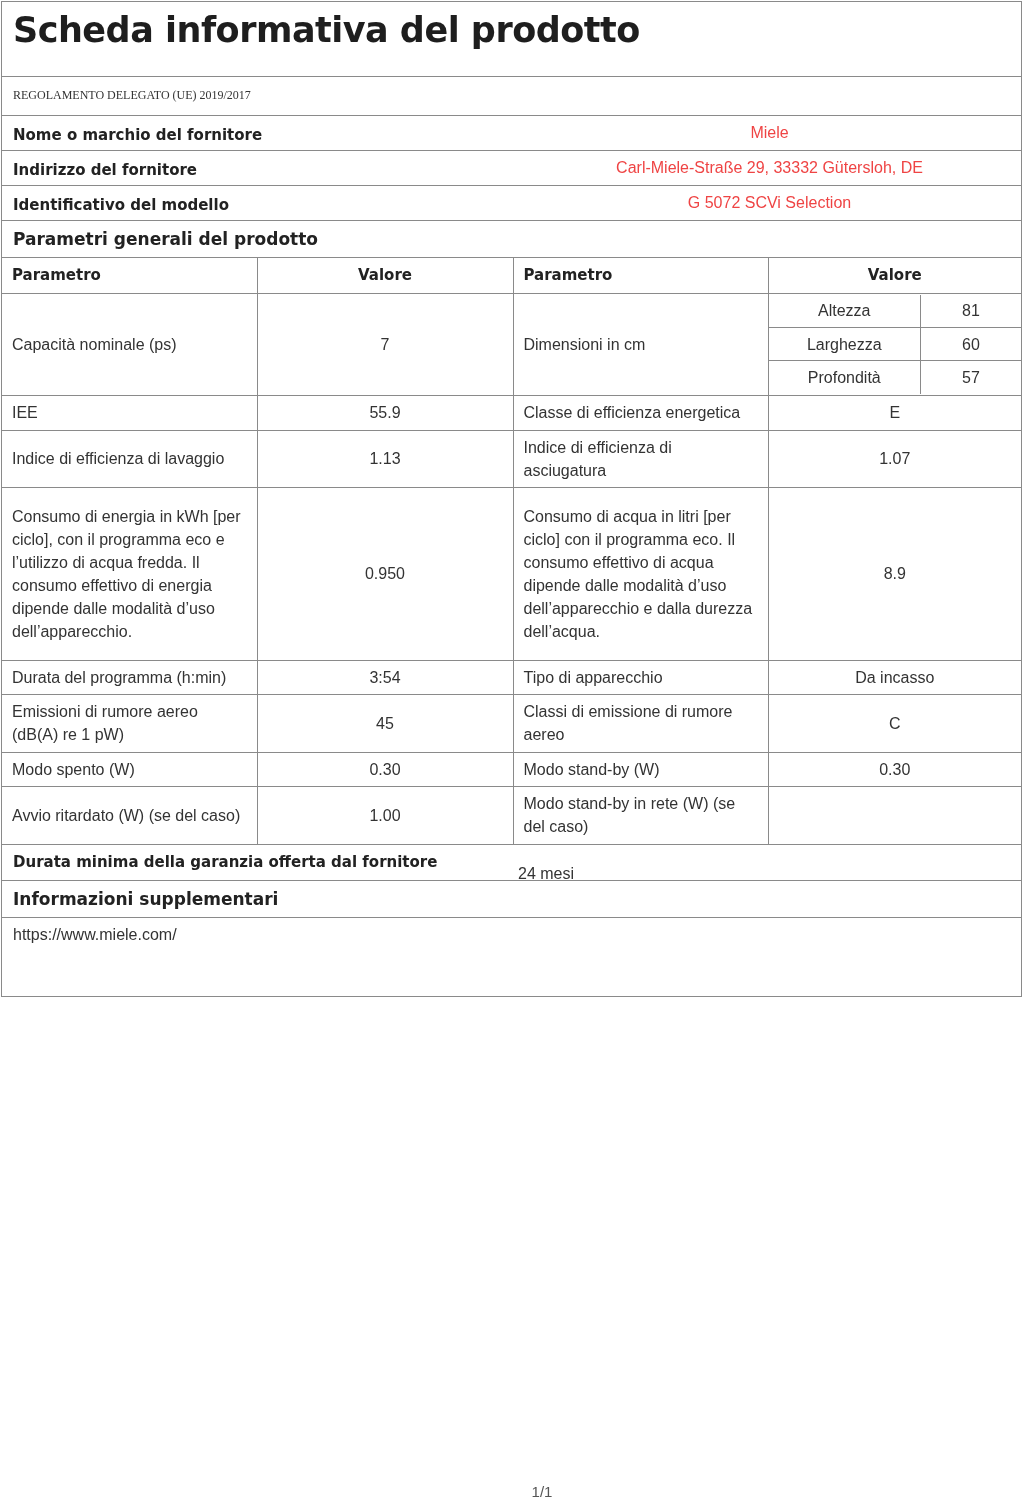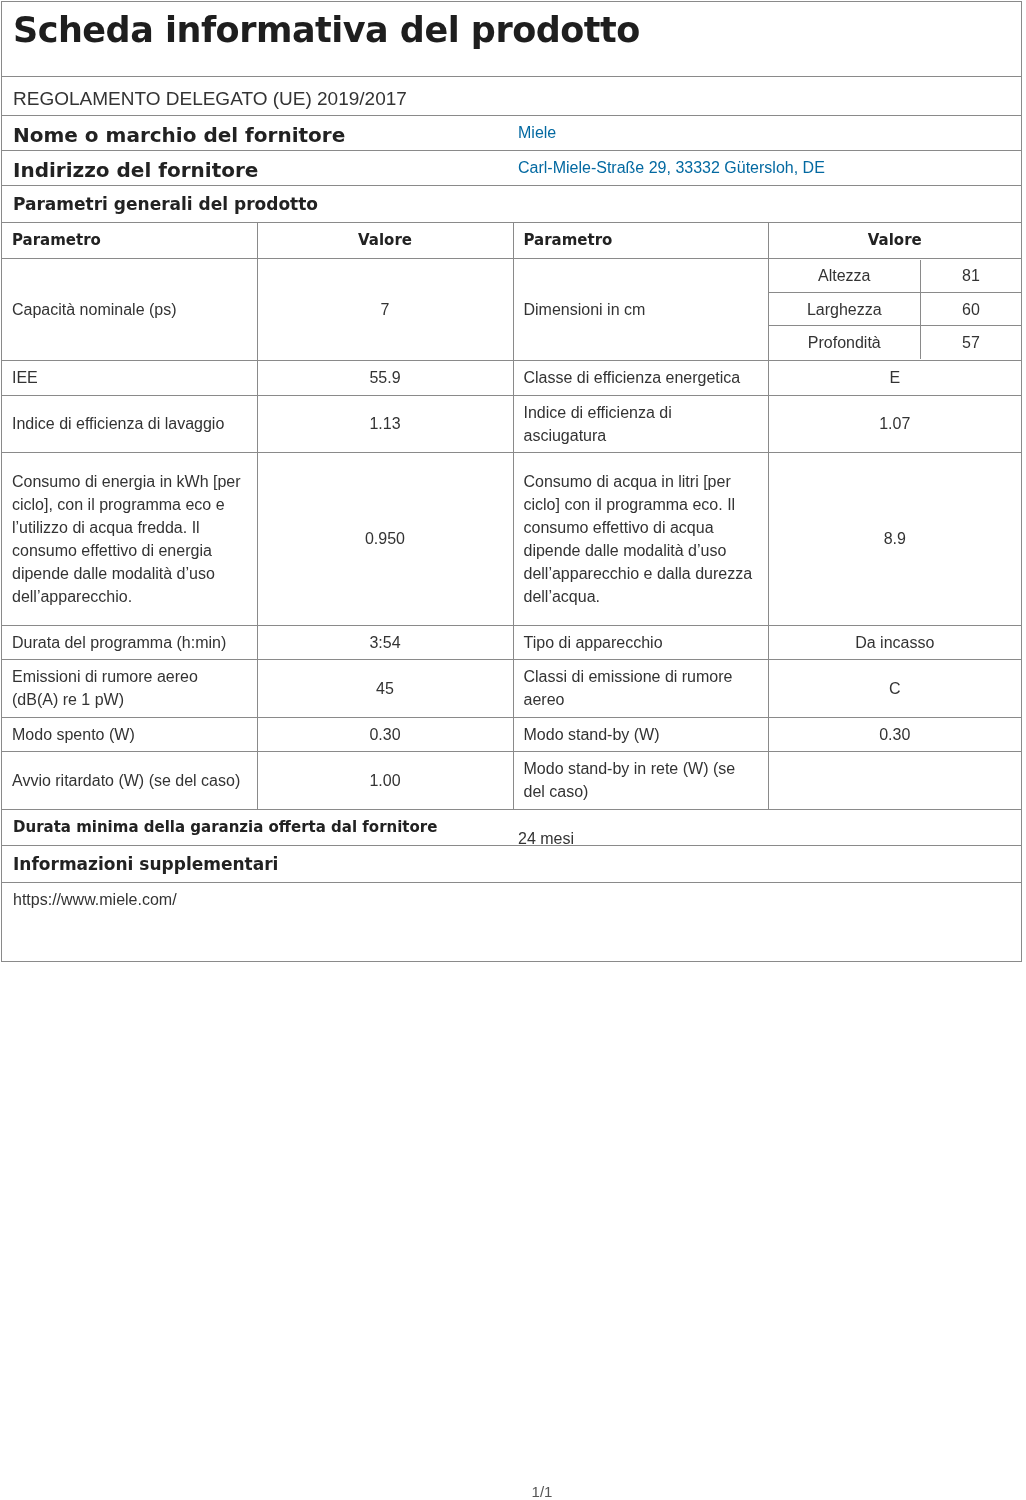--- a/index.html
+++ b/index.html
@@ -1,24 +1,24 @@
 <!DOCTYPE html>
 <html><head>
 <meta charset="utf-8">
 <style>
   html, body { margin: 0; padding: 0; background: #ffffff; }
   body { width: 1026px; height: 1500px; position: relative; font-family: "Liberation Sans", sans-serif; color: #333333; }
   .sheet { position: absolute; left: 1px; top: 1px; width: 1021px; border: 1px solid #8a8a8a; box-sizing: border-box; }
   .title-block { height: 74px; border-bottom: 1px solid #8a8a8a; position: relative; }
   .title { position: absolute; left: 11px; top: 8px; font-family: "DejaVu Sans", sans-serif; font-weight: bold; font-size: 35px; letter-spacing: -0.5px; color: #1e1e1e; }
   .reg-block { height: 38px; border-bottom: 1px solid #8a8a8a; position: relative; }
-  .reg { position: absolute; left: 11px; top: 11px; font-size: 19px; color: #333; }
+  .reg { position: absolute; left: 11px; top: 11px; font-size: 12px; color: #333; font-family: Liberation Serif, serif; }
   .row2 { display: flex; border-bottom: 1px solid #8a8a8a; height: 35px; box-sizing: border-box; }
-  .row2 .lbl { width: 505px; padding-left: 11px; display: flex; align-items: center; font-family: "DejaVu Sans", sans-serif; font-weight: bold; font-size: 20px; color: #222; padding-top: 4px; box-sizing: border-box; }
-  .row2 .val { flex: 1; padding-left: 11px; padding-top: 8px; font-size: 16px; color: #0369a1; box-sizing: border-box; }
+  .row2 .lbl { width: 505px; padding-left: 11px; display: flex; align-items: center; font-family: "DejaVu Sans", sans-serif; font-weight: bold; font-size: 15px; color: #222; padding-top: 4px; box-sizing: border-box; }
+  .row2 .val { flex: 1; padding-left: 11px; padding-top: 8px; font-size: 16px; color: #ef4444; box-sizing: border-box; text-align: center; }
   .section { border-bottom: 1px solid #8a8a8a; height: 37px; padding-left: 11px; display: flex; align-items: center; font-family: "DejaVu Sans", sans-serif; font-weight: bold; font-size: 17px; color: #222; box-sizing: border-box; }
   table.grid { border-collapse: collapse; width: 100%; table-layout: fixed; }
   table.grid td { border-right: 1px solid #8a8a8a; border-bottom: 1px solid #8a8a8a; font-size: 16px; color: #333; line-height: 23px; padding: 0 10px; vertical-align: middle; box-sizing: border-box; }
   table.grid td:last-child { border-right: none; }
   table.grid td.c { text-align: center; }
   table.grid tr.hdr td { font-family: "DejaVu Sans", sans-serif; font-weight: bold; font-size: 15px; color: #222; height: 35px; }
   table.dims { border-collapse: collapse; width: 100%; height: 100%; table-layout: fixed; }
   table.dims td { border-bottom: 1px solid #8a8a8a; border-right: 1px solid #8a8a8a; text-align: center; height: 33px; padding: 0; }
   table.dims tr:last-child td { border-bottom: none; }
   table.dims td:last-child { border-right: none; margin-left: 45px; }
@@ -42,20 +42,24 @@
     <div class="reg">REGOLAMENTO DELEGATO (UE) 2019/2017</div>
   </div>
 
   <div class="row2">
     <div class="lbl">Nome o marchio del fornitore</div>
     <div class="val">Miele</div>
   </div>
   <div class="row2">
     <div class="lbl">Indirizzo del fornitore</div>
     <div class="val">Carl-Miele-Straße 29, 33332 Gütersloh, DE</div>
+  </div>
+  <div class="row2">
+    <div class="lbl">Identificativo del modello</div>
+    <div class="val">G 5072 SCVi Selection</div>
   </div>
 
   <div class="section">Parametri generali del prodotto</div>
 
   <table class="grid">
     <colgroup>
         <col style="width:255px">
         <col style="width:256px">
         <col style="width:255px">
         <col>

